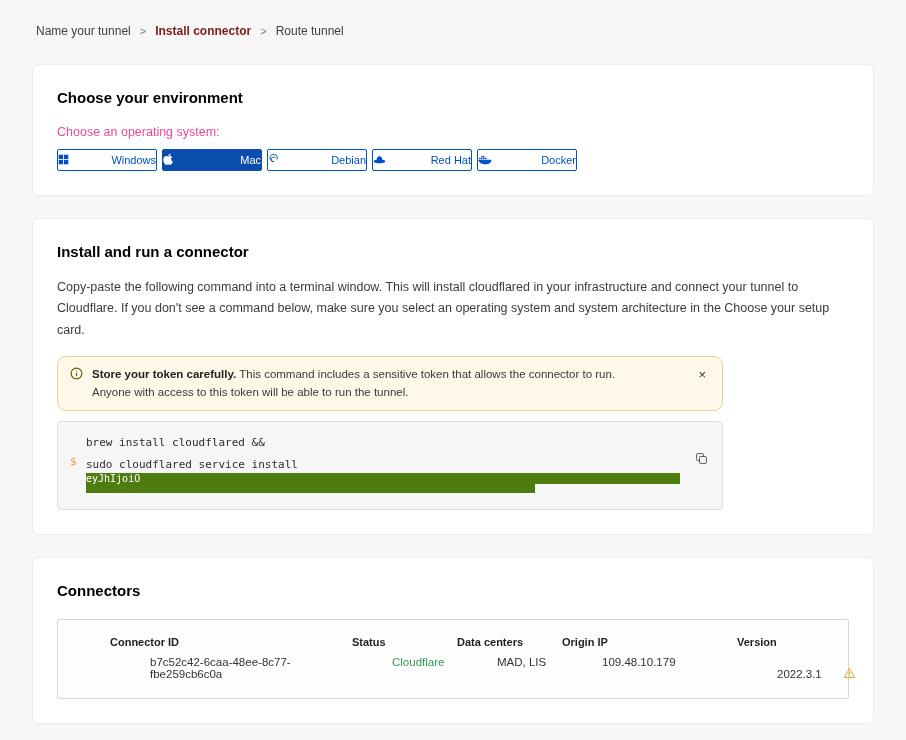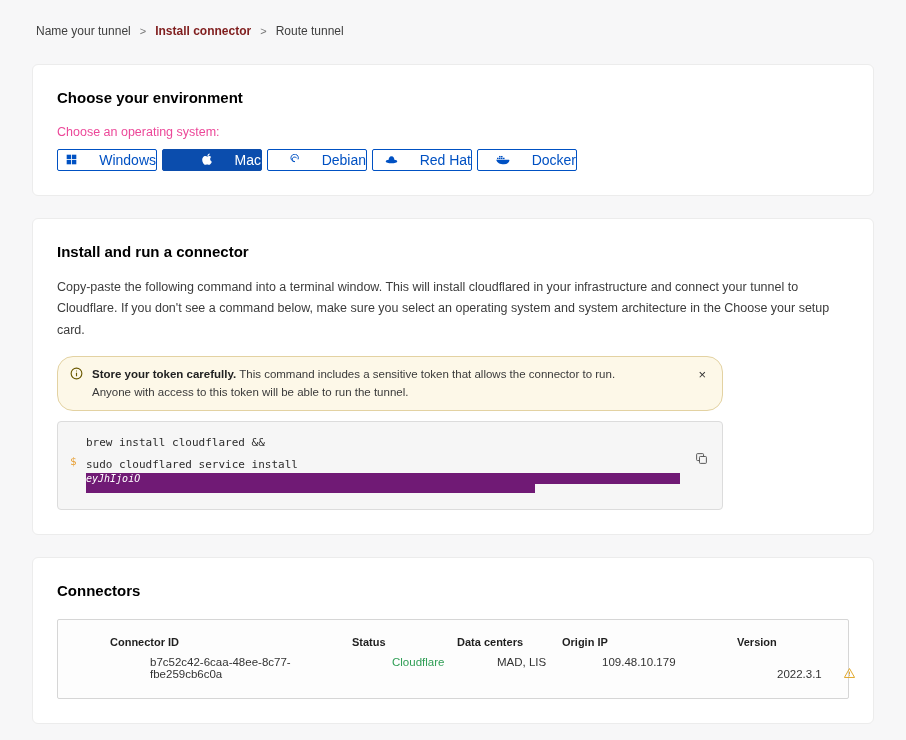--- a/index.html
+++ b/index.html
@@ -44,22 +44,22 @@
     color: #ec4899;
   }
   .os-row { display: flex; gap: 5px; margin-top: 10px; }
   .os-btn {
     width: 100px; height: 22px;
     border: 1px solid #0051c3;
     background: #fff;
     color: #0051c3;
     border-radius: 2px;
     font-family: "Liberation Sans", sans-serif;
-    font-size: 14px;
-    display: flex; align-items: center; justify-content: flex-end;
+    font-size: 11px;
+    display: flex; align-items: center; justify-content: space-between;
     gap: 22px;
     cursor: pointer;
   }
   .os-btn svg { flex: 0 0 auto; }
   .os-btn.selected {
     background: #0b4dad;
     border-color: #0b4dad;
     color: #fff;
   }
   
@@ -68,21 +68,21 @@
     font-size: 12.5px;
     line-height: 1.7;
     color: #3c3c3c;
     max-width: 800px;
   }
   .alert {
     margin-top: 15px;
     width: 666px;
     background: #fdf8e8;
     border: 1px solid #e3d2a2;
-    border-radius: 16px;
+    border-radius: 9px;
     padding: 9px 12px 9px 12px;
     display: flex;
     align-items: flex-start;
     gap: 9px;
     font-size: 11.5px;
     line-height: 1.55;
     color: #3a3a3a;
   }
   .alert .alert-text-wrap { flex: 1 1 auto; max-width: 560px; }
   .alert b { color: #222; }
@@ -109,28 +109,27 @@
     color: #2d2d2d;
   }
   .prompt {
     position: absolute;
     left: 12px; top: 32px;
     color: #e8a33d;
   }
   .code-line1 { margin-bottom: 6px; }
   .redact-bar {
     display: block;
-    background: #701a75;
+    background: #4d7c0f;
     color: #fff;
     font-size: 10px;
     line-height: 11px;
     height: 11px;
     overflow: hidden;
     white-space: nowrap;
-    font-style: italic;
   }
   .bar1 { width: 594px; margin-top: 1px; }
   .bar2 { width: 449px; height: 9px; }
   .copy-btn {
     position: absolute;
     right: 12px; top: 28px;
     background: none; border: none;
     cursor: pointer; padding: 2px;
   }
   

